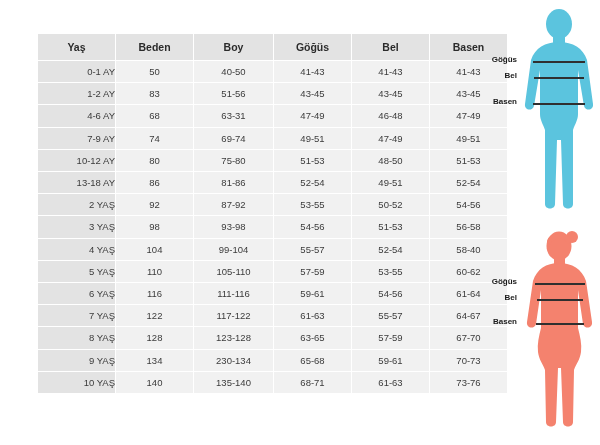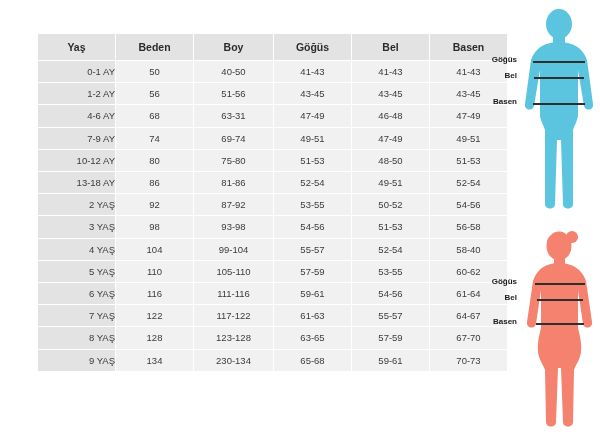--- a/index.html
+++ b/index.html
@@ -118,21 +118,21 @@
       <tr>
         <td class="col-0">0-1 AY</td>
         <td>50</td>
         <td>40-50</td>
         <td>41-43</td>
         <td>41-43</td>
         <td>41-43</td>
       </tr>
       <tr>
         <td class="col-0">1-2 AY</td>
-        <td>56</td>
+        <td>83</td>
         <td>51-56</td>
         <td>43-45</td>
         <td>43-45</td>
         <td>43-45</td>
       </tr>
       <tr>
         <td class="col-0">4-6 AY</td>
         <td>68</td>
         <td>63-31</td>
         <td>47-49</td>
@@ -219,20 +219,28 @@
         <td>57-59</td>
         <td>67-70</td>
       </tr>
       <tr>
         <td class="col-0">9 YAŞ</td>
         <td>134</td>
         <td>230-134</td>
         <td>65-68</td>
         <td>59-61</td>
         <td>70-73</td>
+      </tr>
+      <tr>
+        <td class="col-0">10 YAŞ</td>
+        <td>140</td>
+        <td>135-140</td>
+        <td>68-71</td>
+        <td>61-63</td>
+        <td>73-76</td>
       </tr>
     </tbody>
   </table>
 
   <div class="figure" id="figure-child">
     <svg width="96" height="212" viewBox="0 0 96 212">
       <g>
 
         <ellipse cx="44" cy="16" rx="13" ry="15" fill="#5bc4de"></ellipse>
 

